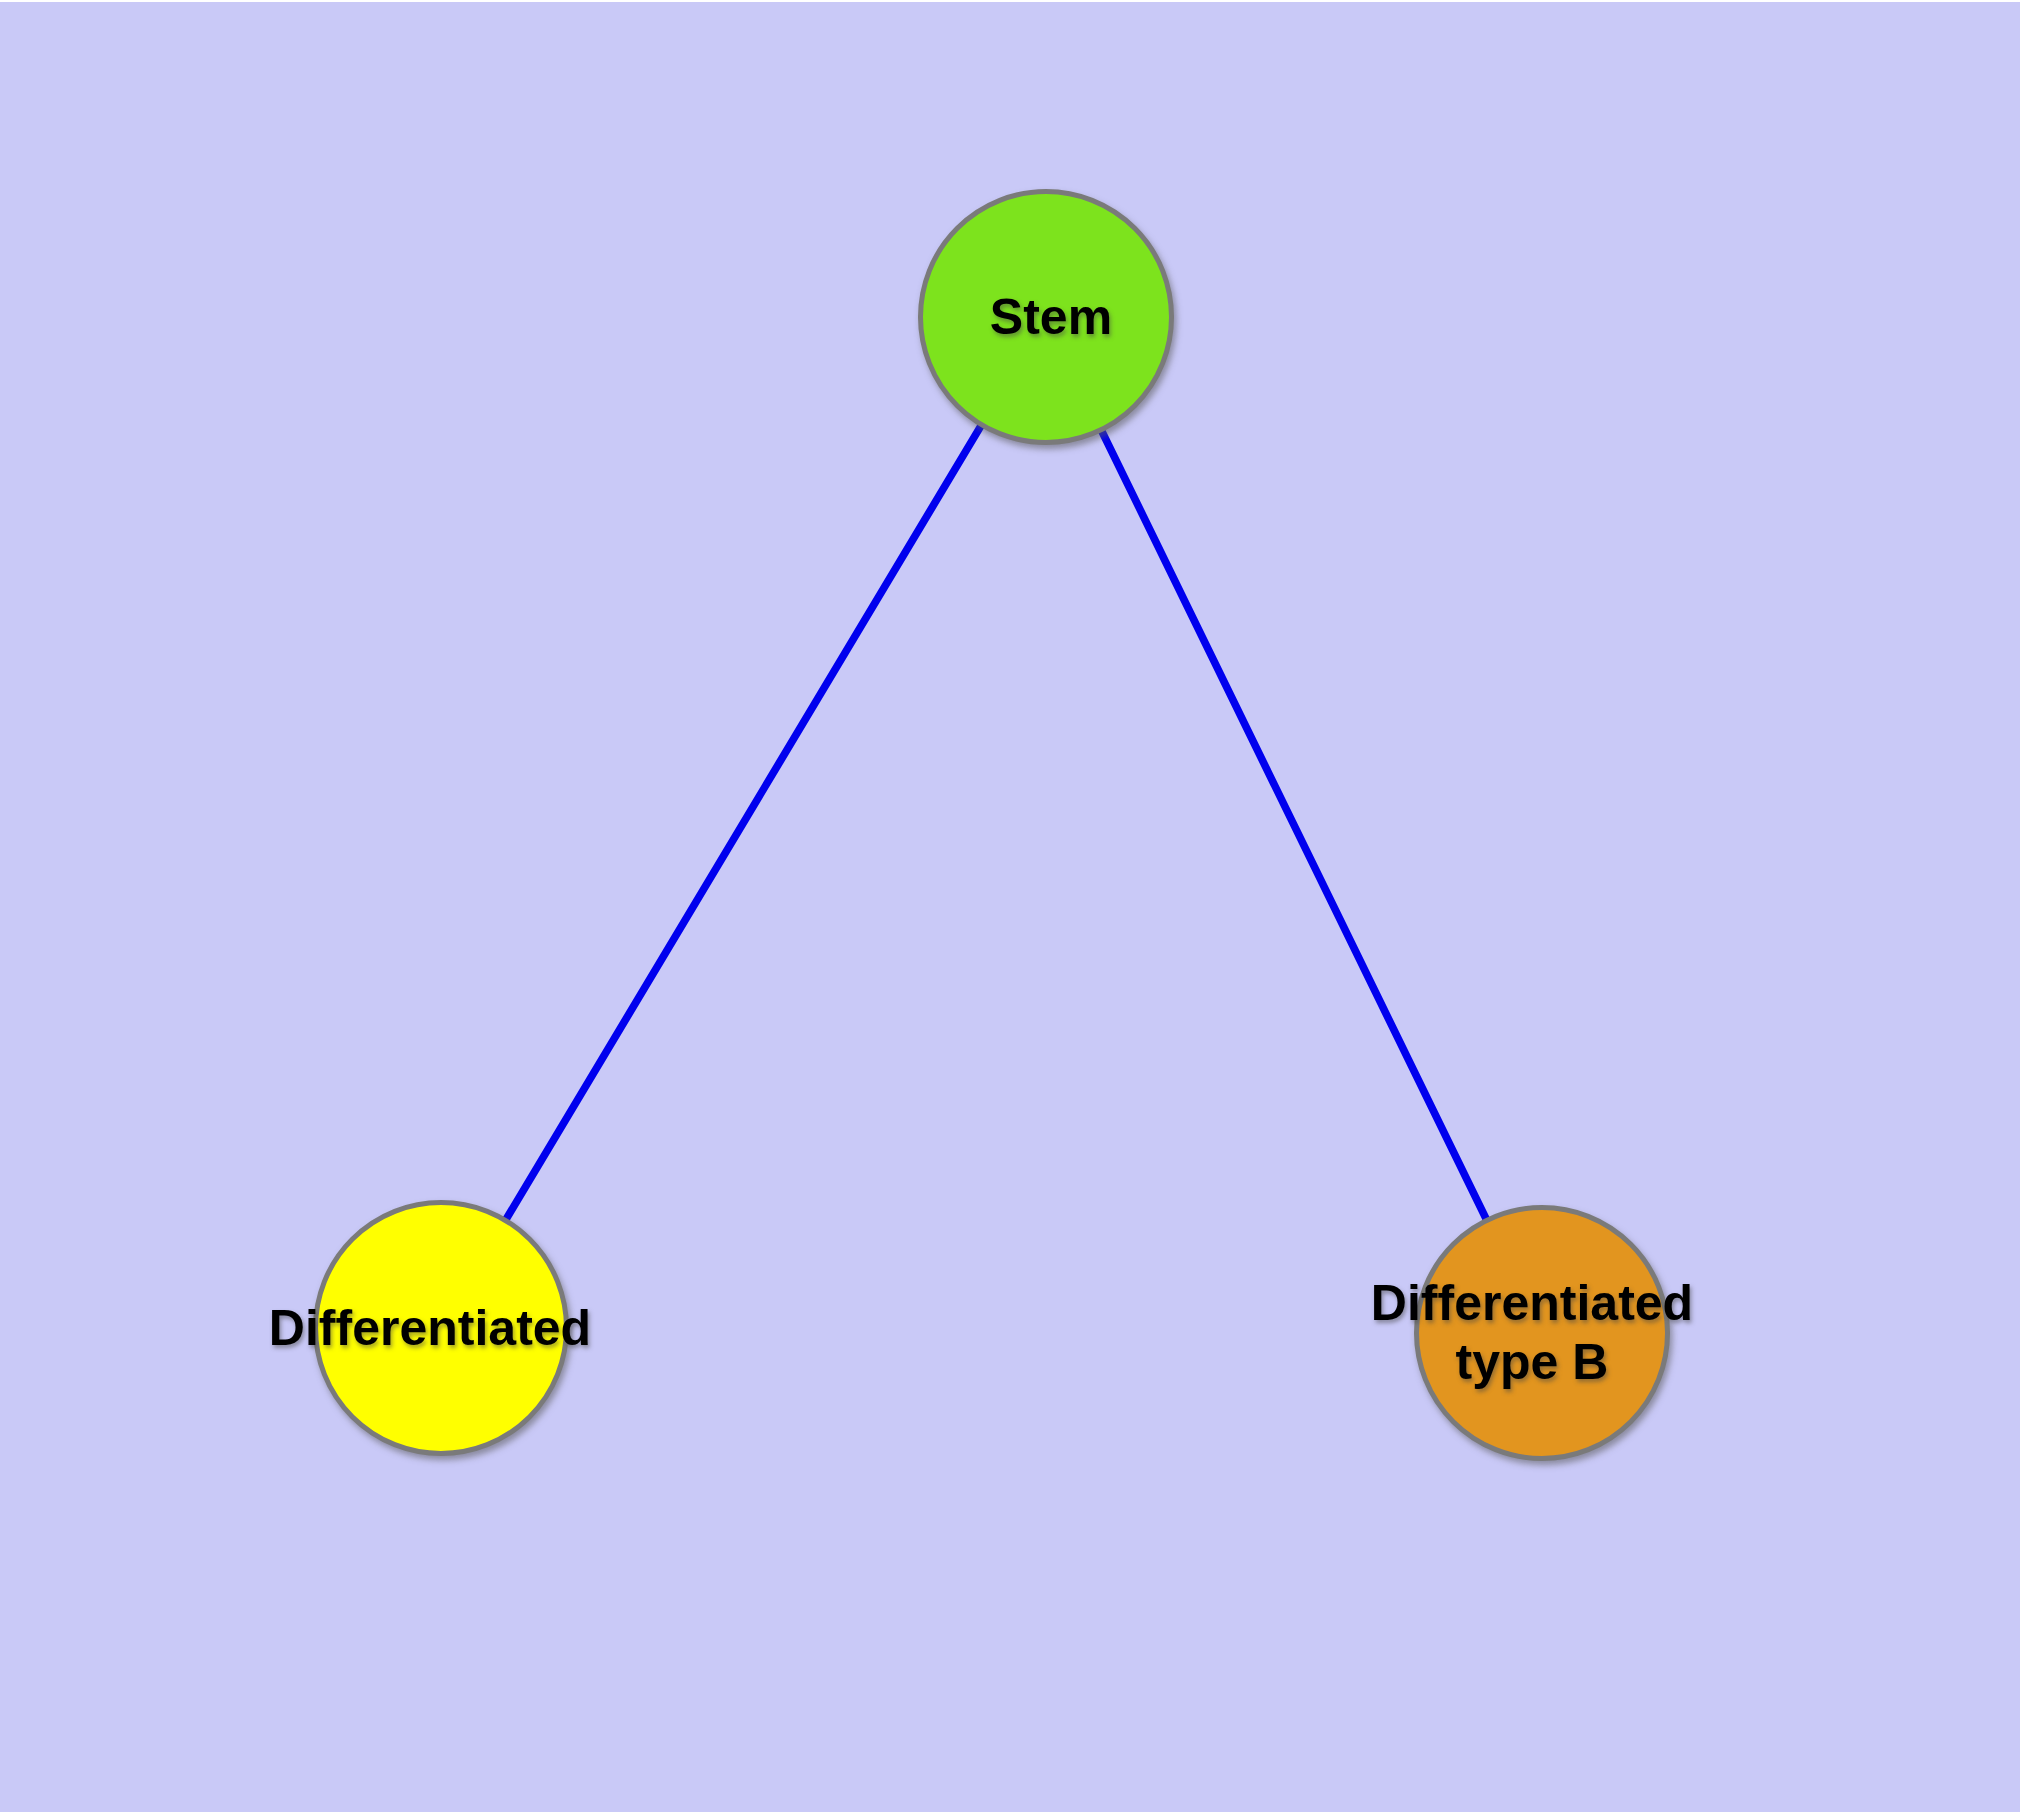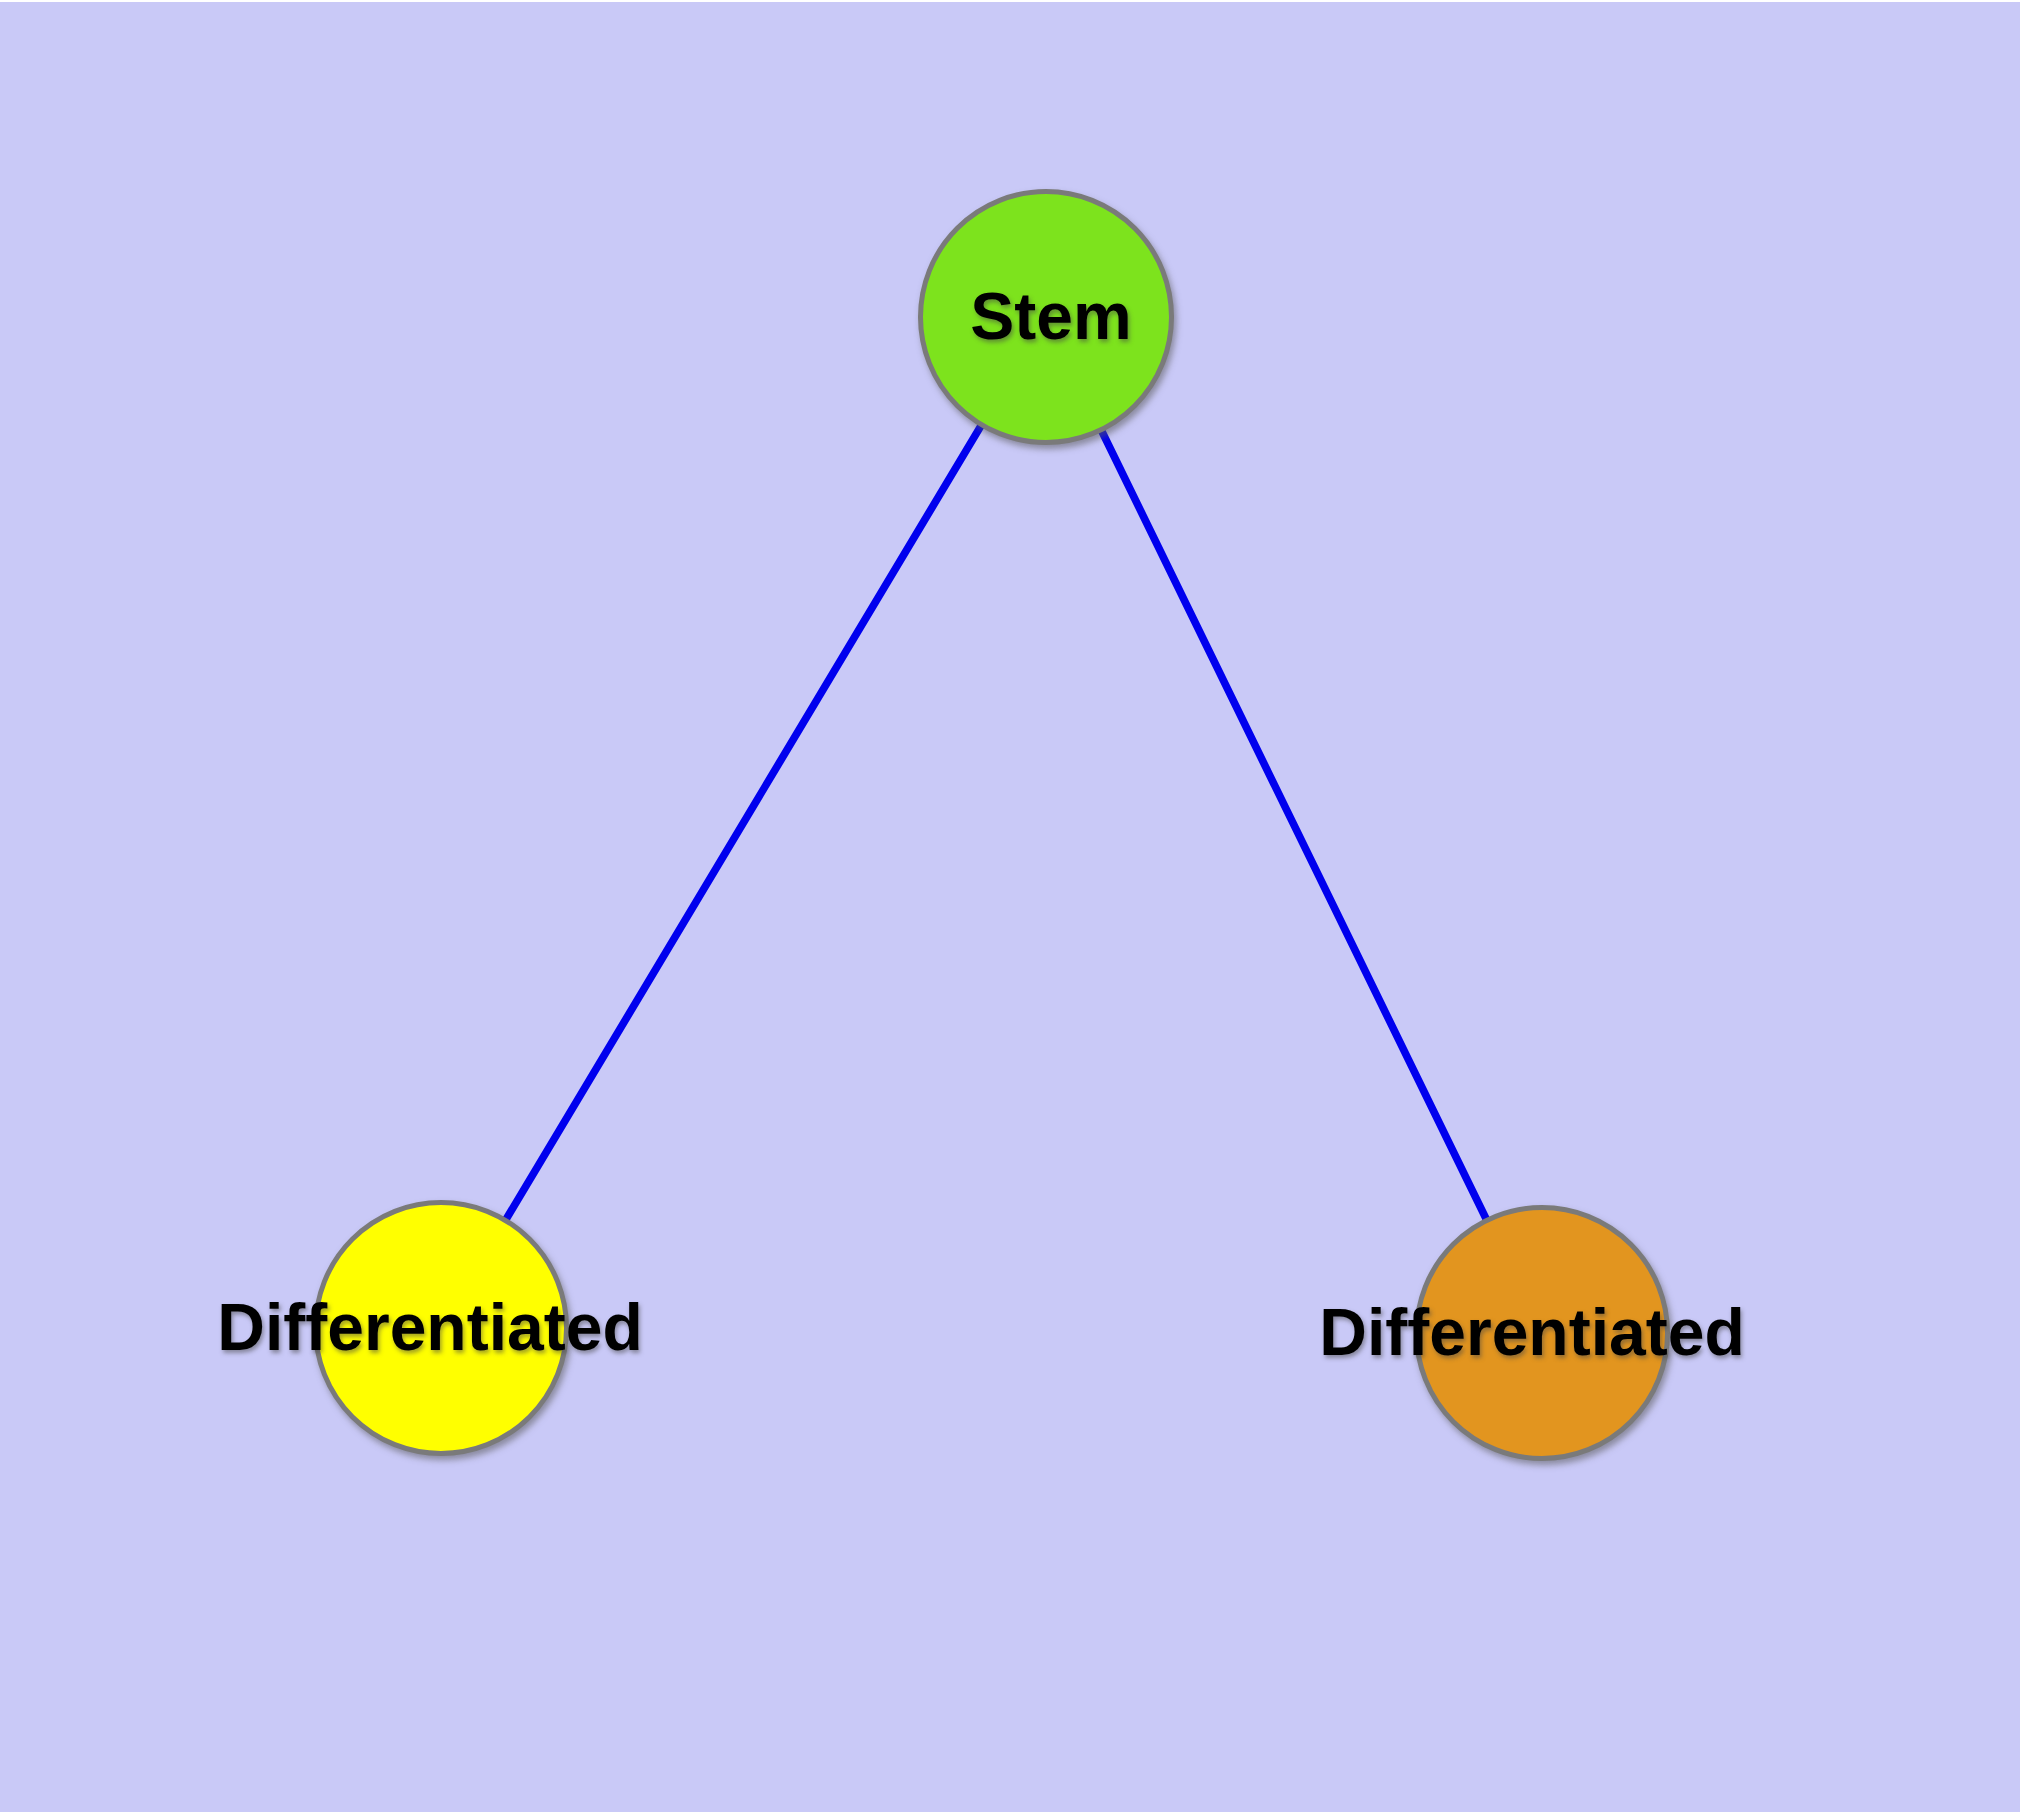--- a/index.html
+++ b/index.html
@@ -42,21 +42,21 @@
     box-shadow: 2.5px 4.2px 6px rgba(90, 90, 90, 0.55);
   }
   .node-stem   { left: 918px; top: 189px; }
   .node-type-a { left: 313px;  top: 1200px; }
   .node-type-b { left: 1414px; top: 1205px; }
   .node-label {
     position: absolute;
     transform: translate(-50%, -50%);
     color: #000000;
     font-weight: bold;
-    font-size: 66px;
+    font-size: 50px;
     line-height: 1.18;
     text-align: center;
     white-space: nowrap;
     text-shadow: 1.7px 3.4px 4.2px rgba(70, 70, 70, 0.5);
   }
   .label-stem   { left: 1051px; top: 317px; }
   .label-type-a { left: 430px;  top: 1328px; }
   .label-type-b { left: 1532px; top: 1333px; }
   .label-line { display: block; }
 </style>
@@ -79,16 +79,17 @@
   <div class="node node-type-b" style="background-color: rgb(226, 149, 31);"></div>
 
   <div class="node-label label-stem">Stem</div>
 
   <div class="node-label label-type-a">
     <span class="label-line">Differentiated</span>
   </div>
 
   <div class="node-label label-type-b">
     <span class="label-line">Differentiated</span>
+    <span class="label-line">type B</span>
   </div>
 
 </div>
 
 
 </body></html>

